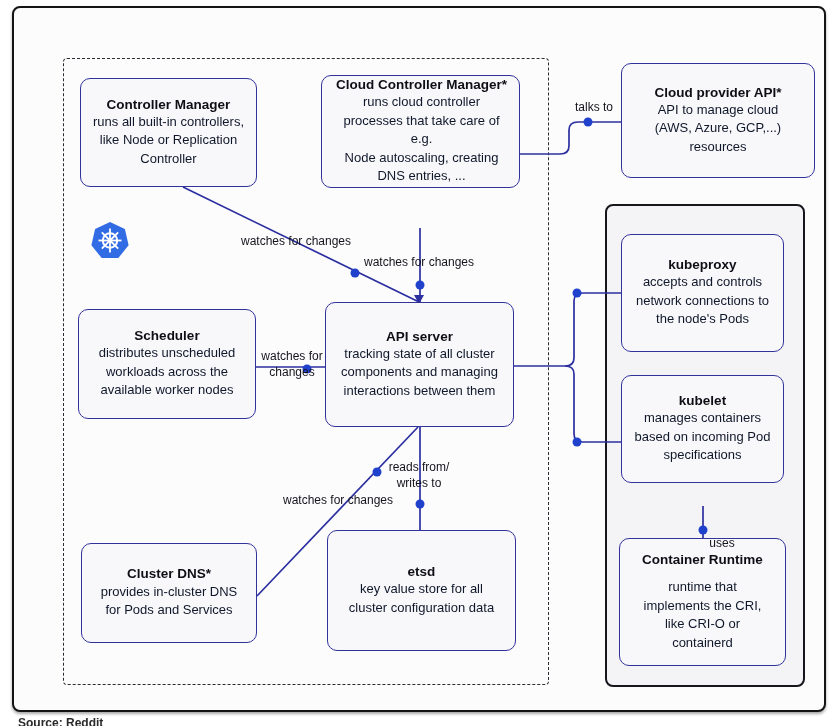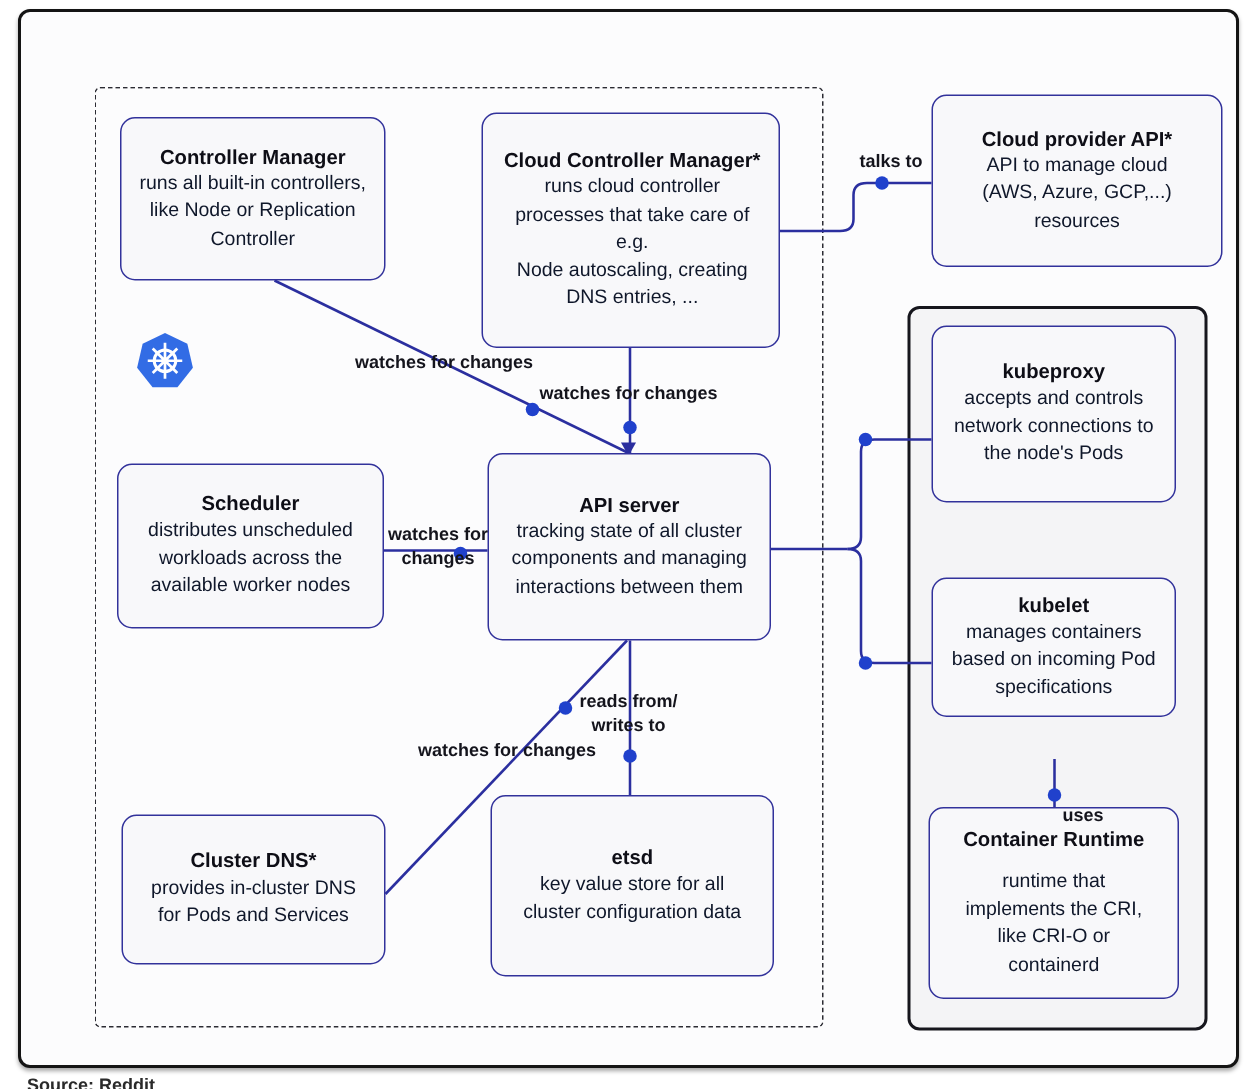--- a/index.html
+++ b/index.html
@@ -31,21 +31,21 @@
     position:absolute;z-index:3;background:#f8f8fa;
     border:1.7px solid #32329b;border-radius:10px;
     display:flex;flex-direction:column;align-items:center;justify-content:center;
     padding:8px 10px;box-sizing:border-box;text-align:center;
   }
   .node-title{font-weight:bold;font-size:13.5px;color:#0e0e16;line-height:1.2;}
   .node-body{font-size:13px;color:#0f172a;line-height:1.42;white-space:pre-line;}
   .edge-label{
     position:absolute;z-index:4;transform:translateX(-50%);
     font-size:12px;color:#14141c;line-height:1.3;text-align:center;
-    white-space:pre-line;font-weight:700;
+    white-space:pre-line;font-weight:400;
   }
   .legend{
     position:absolute;left:80px;top:661px;z-index:4;display:flex;gap:22px;
     font-weight:bold;font-size:12.5px;color:#0e0e16;
   }
   .k8s-logo{position:absolute;left:89px;top:220px;z-index:3;}
   .source-note{
     position:absolute;left:18px;top:716px;z-index:5;
     font-weight:bold;font-size:12px;color:#2a2a2a;
   }
@@ -105,21 +105,21 @@
     </svg>
   </div>
 
   <div class="node" style="left:80px;top:78px;width:177px;height:109px;">
     <div class="node-title">Controller Manager</div>
     <div class="node-body">runs all built-in controllers,
 like Node or Replication
 Controller</div>
   </div>
 
-  <div class="node" style="left:321px;top:75px;width:199px;height:157px;padding-left:12px;">
+  <div class="node" style="left:321px;top:75px;width:199px;height:113px;padding-left:12px;">
     <div class="node-title">Cloud Controller Manager*</div>
     <div class="node-body">runs cloud controller
 processes that take care of
 e.g.
 Node autoscaling, creating
 DNS entries, ...</div>
   </div>
 
   <div class="node" style="left:621px;top:63px;width:194px;height:115px;">
     <div class="node-title">Cloud provider API*</div>
@@ -147,28 +147,28 @@
     <div class="node-body">provides in-cluster DNS
 for Pods and Services</div>
   </div>
 
   <div class="node" style="left:327px;top:530px;width:189px;height:121px;align-items:center;">
     <div class="node-title">etsd</div>
     <div class="node-body">key value store for all
 cluster configuration data</div>
   </div>
 
-  <div class="node" style="left:621px;top:217px;width:163px;height:118px;">
+  <div class="node" style="left:621px;top:234px;width:163px;height:118px;">
     <div class="node-title">kubeproxy</div>
     <div class="node-body">accepts and controls
 network connections to
 the node's Pods</div>
   </div>
 
-  <div class="node" style="left:621px;top:375px;width:163px;height:93px;margin-top:10px;">
+  <div class="node" style="left:621px;top:375px;width:163px;height:108px;">
     <div class="node-title">kubelet</div>
     <div class="node-body">manages containers
 based on incoming Pod
 specifications</div>
   </div>
 
   <div class="node" style="left:619px;top:538px;width:167px;height:128px;gap:10px;">
     <div class="node-title">Container Runtime</div>
     <div class="node-body">runtime that
 implements the CRI,

